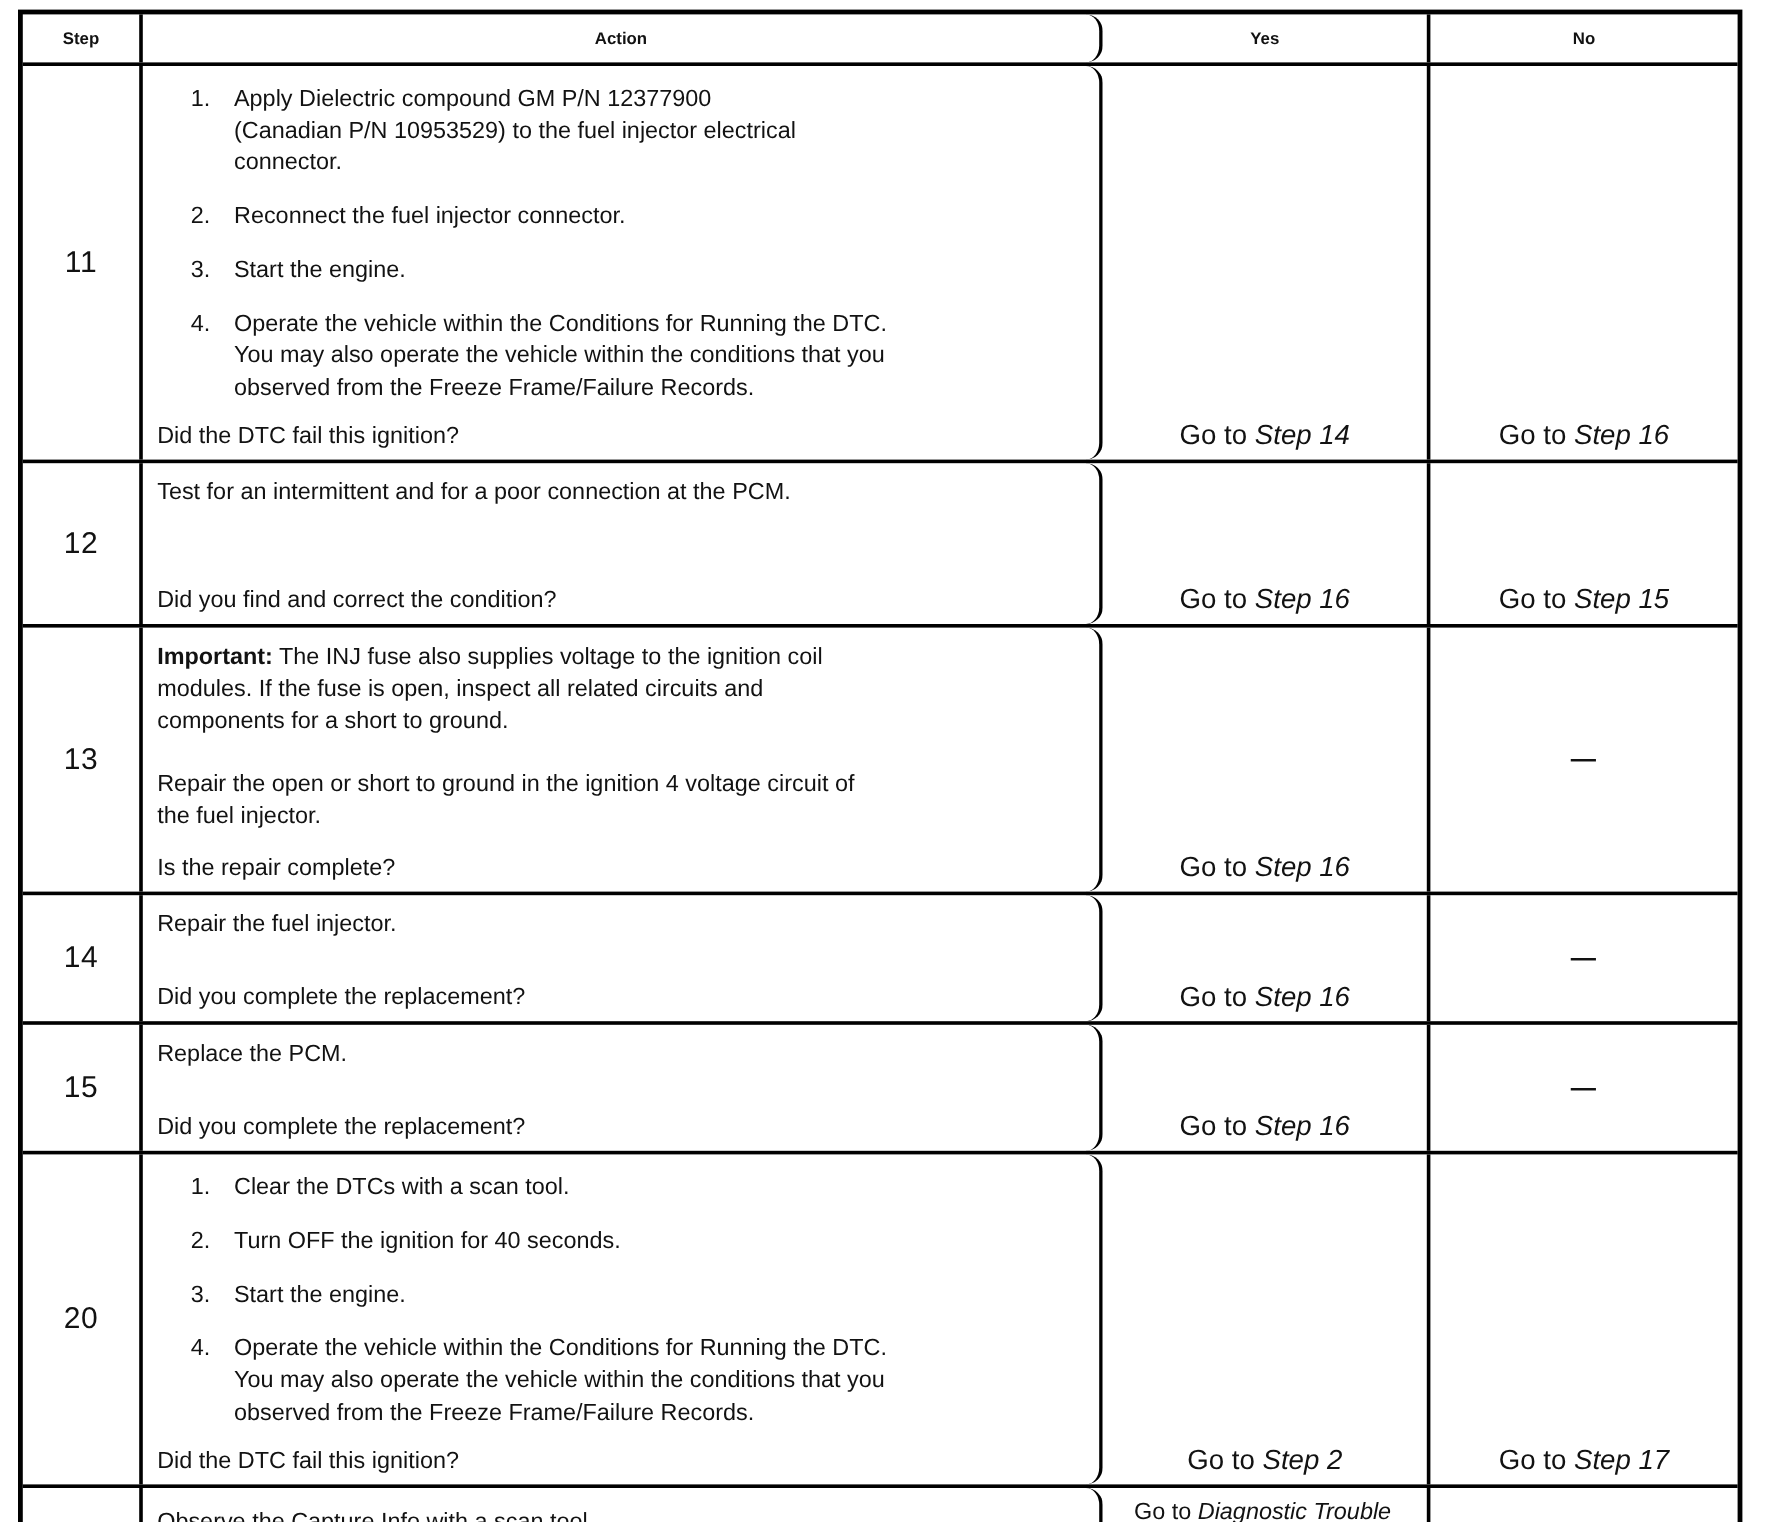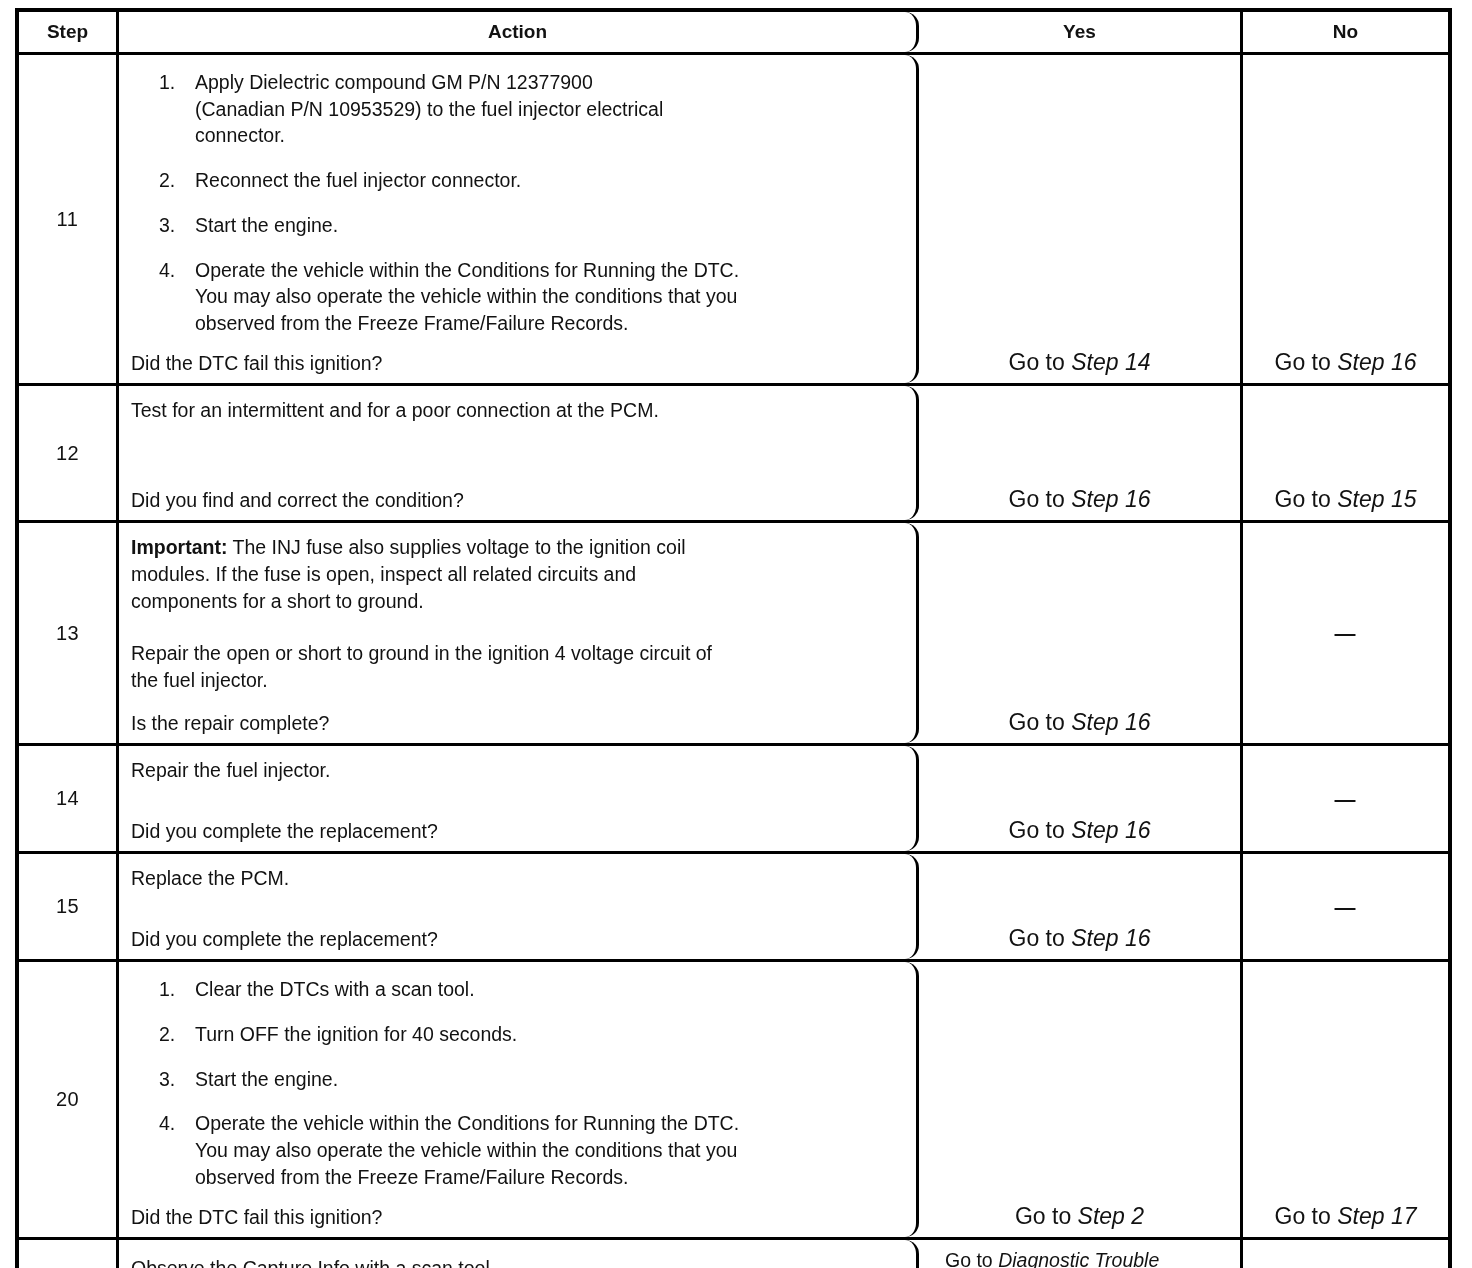--- a/index.html
+++ b/index.html
@@ -26,37 +26,37 @@
   }
   .row:last-child { border-bottom: none; }
   .cell {
     box-sizing: border-box;
     border-right: 3px solid #000;
     position: relative;
   }
   .cell:last-child { border-right: none; }
   .c-step { width: 100px; flex: none; display: flex; align-items: center; justify-content: center; }
   .c-action { width: 800px; flex: none; display: flex; flex-direction: column; padding: 9px 12px 7px 12px; border-radius: 14px; }
-  .c-yes { width: 324px; flex: none; }
+  .c-yes { width: 273px; flex: none; }
   .c-no { flex: 1; }
 
   .h-hdr { height: 40px; }
   .h-r11 { min-height: 305px; }
   .h-r12 { min-height: 134px; }
   .h-r13 { min-height: 220px; }
   .h-r14 { min-height: 105px; }
   .h-r15 { min-height: 105px; }
   .h-r16 { min-height: 240px; }
   .h-r17 { min-height: 98px; }
 
   .hdr-cell {
     display: flex; align-items: center; justify-content: center;
-    font-weight: bold; font-size: 19px;
-  }
-  .step-num { font-size: 20px; letter-spacing: 0.5px; }
+    font-weight: bold; font-size: 14px;
+  }
+  .step-num { font-size: 25px; letter-spacing: 0.5px; }
 
   .body-text { font-size: 19.5px; line-height: 1.37; }
   .pre { white-space: pre-wrap; }
 
   .oli { display: flex; margin: 5px 0 13px 28px; }
   .oli .num { flex: none; width: 36px; }
   .oli .itxt { flex: 1; }
 
   .para { margin: 2px 0 0 0; }
   .repair { margin-top: auto; }

